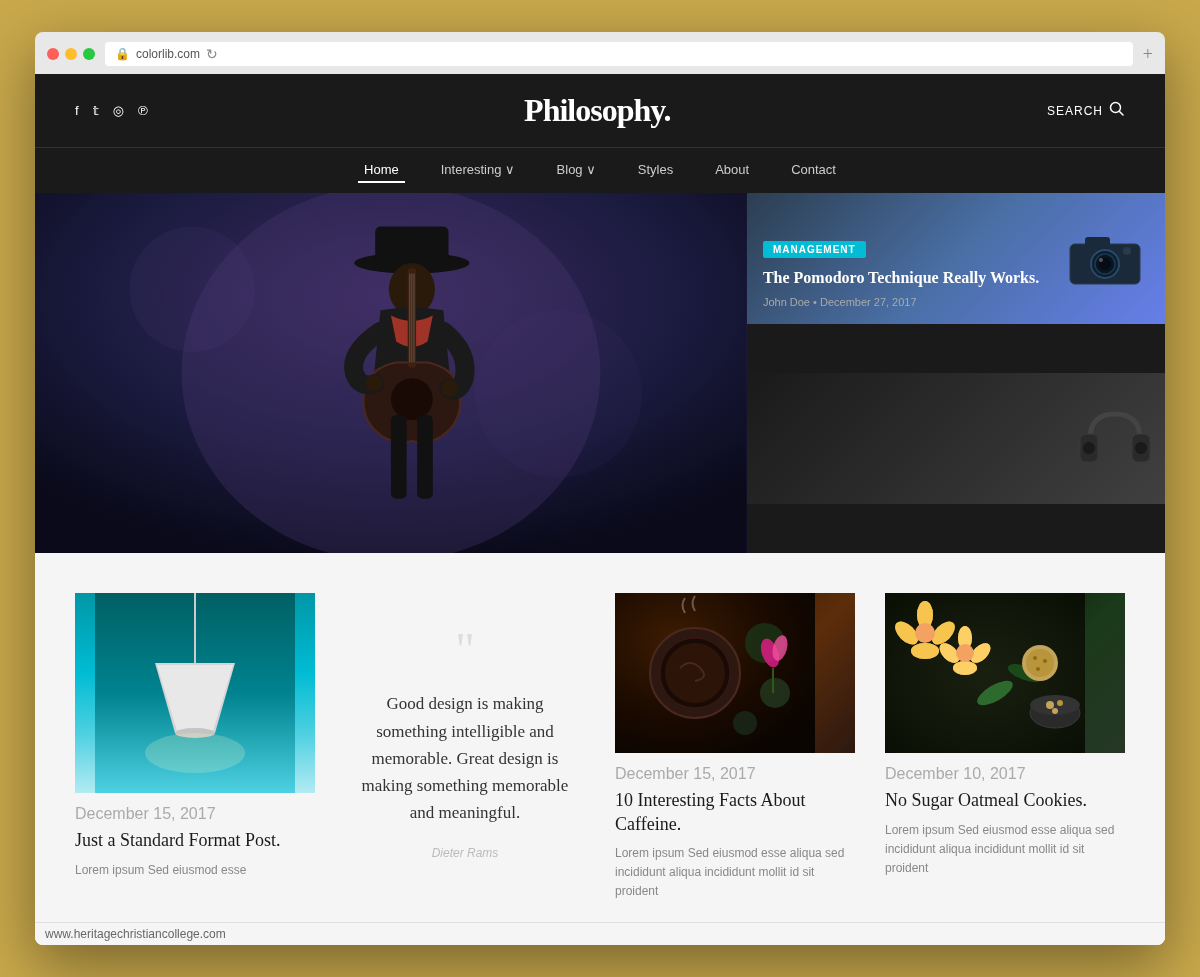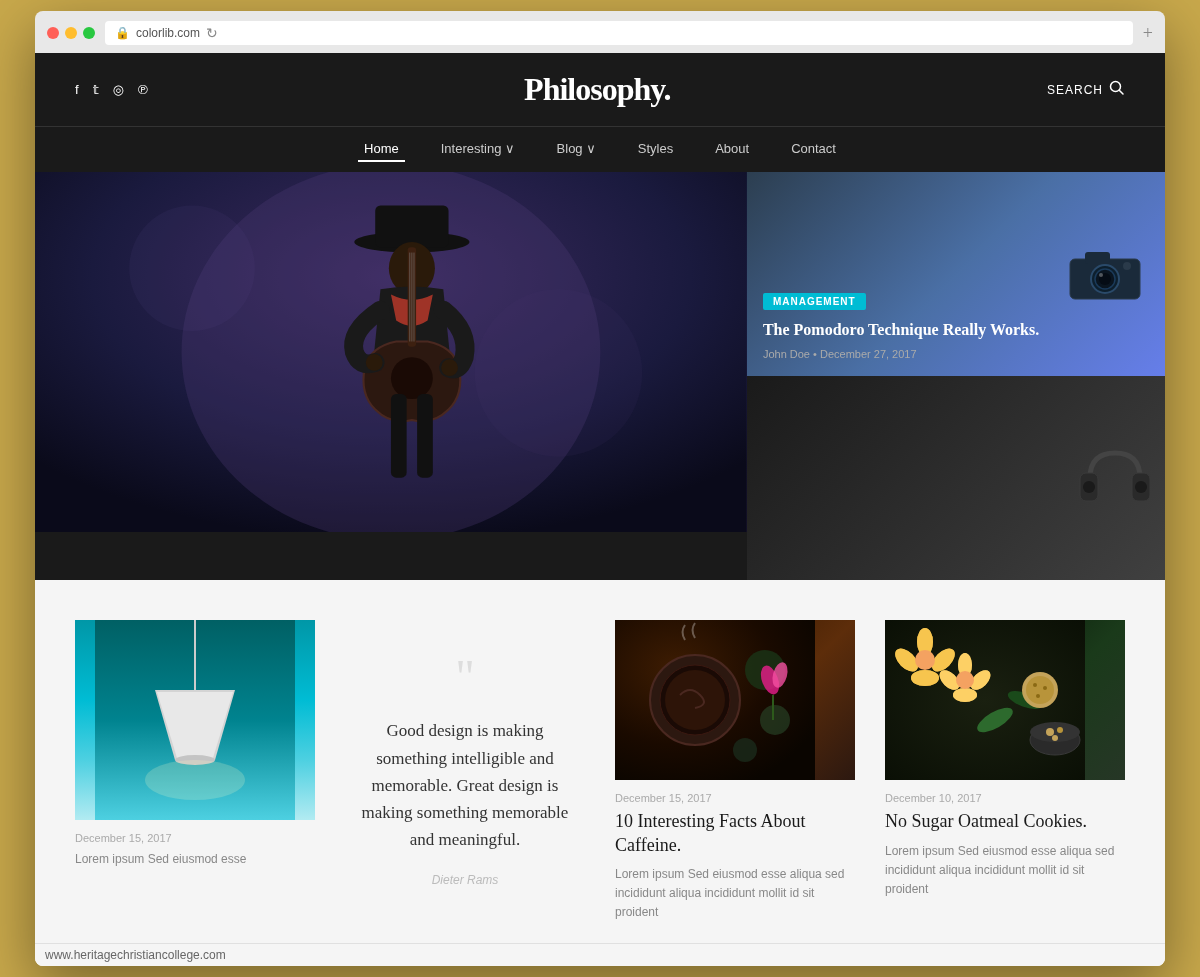--- a/index.html
+++ b/index.html
@@ -234,21 +234,21 @@
     }
 
     .side-article {
       flex: 1;
       position: relative;
       overflow: hidden;
     }
 
     .side-article-bg {
       width: 100%;
-      height: 204px;
+      height: 131px;
       position: relative;
       display: flex;
       align-items: flex-end;
       padding: 16px;
     }
 
     .side-article-1-bg {
       background: linear-gradient(135deg, #2c3e50 0%, #4a6fa5 50%, #667eea 100%);
     }
 
@@ -336,21 +336,21 @@
     
     .flowers-image {
       width: 100%;
       height: 160px;
       background: linear-gradient(135deg, #1a2a1a 0%, #0d1f0d 30%, #1a3a1a 60%, #263626 100%);
       position: relative;
     }
 
     .post-date {
       color: #aaa;
-      font-size: 11px;
+      font-size: 16px;
       font-family: Arial, sans-serif;
       margin: 12px 0 6px;
     }
 
     .post-title {
       color: #1a1a1a;
       font-size: 18px;
       font-family: Georgia, serif;
       line-height: 1.3;
       margin-bottom: 8px;
@@ -583,20 +583,21 @@
 
               <polygon points="60,70 140,70 120,140 80,140" fill="#d4d4d4"></polygon>
               <polygon points="62,72 138,72 118,138 82,138" fill="#e8e8e8"></polygon>
 
               <ellipse cx="100" cy="140" rx="20" ry="5" fill="#c4c4c4"></ellipse>
 
               <ellipse cx="100" cy="160" rx="50" ry="20" fill="rgba(255,255,200,0.2)"></ellipse>
             </svg>
           </div>
           <div class="post-date">December 15, 2017</div>
+          <div class="post-title">Just a Standard Format Post.</div>
           <div class="post-excerpt">Lorem ipsum Sed eiusmod esse</div>
         </div>
 
         <div class="post-card post-card-light">
           <div class="quote-card">
             <div class="quote-mark">"</div>
             <p class="quote-text">Good design is making something intelligible and memorable. Great design is making something memorable and meaningful.</p>
             <span class="quote-author">Dieter Rams</span>
           </div>
         </div>

